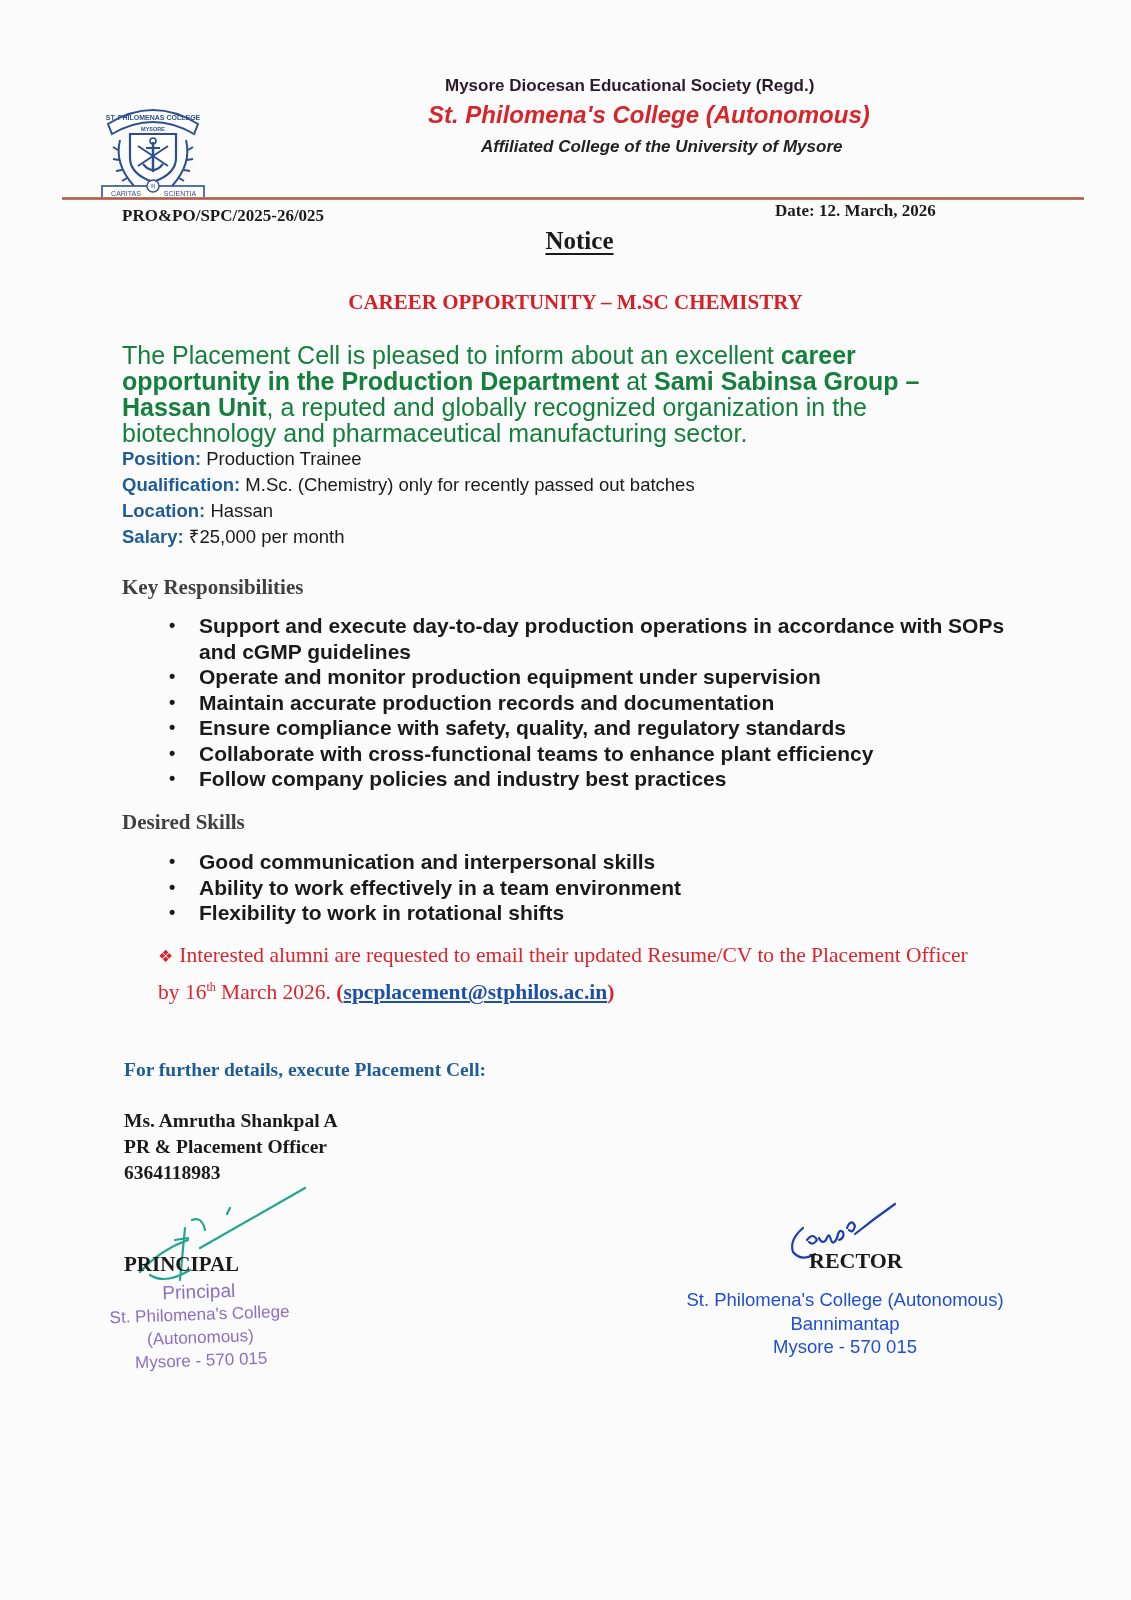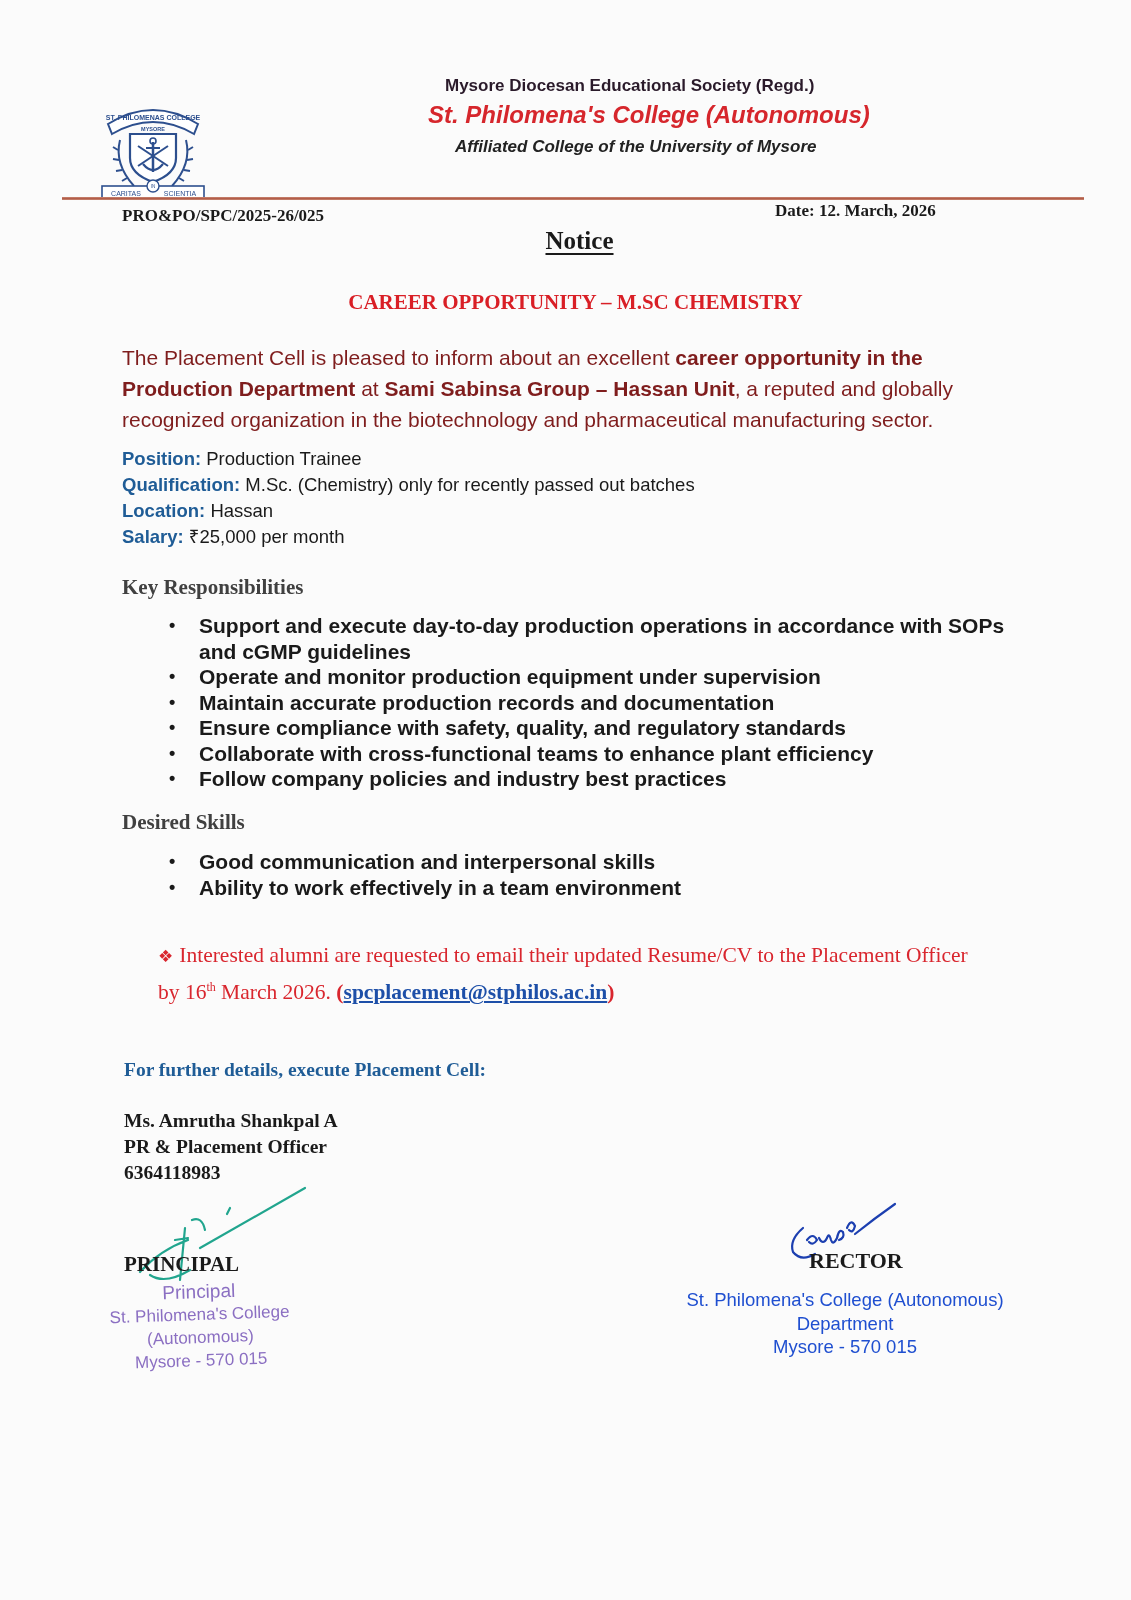--- a/index.html
+++ b/index.html
@@ -9,34 +9,34 @@
     font-family: "Liberation Sans", sans-serif;
     color: #1a1a1a;
   }
   .abs { position: absolute; }
   .serif { font-family: "Liberation Serif", serif; }
 
   
   #logo { left: 100px; top: 100px; width: 106px; height: 100px; }
   #society { top: 76px; font-size: 17px; font-weight: bold; color: #2a1a2a; left: 445px; width: auto; padding: 0; }
   #college { top: 101px; font-size: 24px; font-weight: bold; font-style: italic; color: #d6262c; left: 428px; }
-  #affil { top: 137px; font-size: 17px; font-weight: bold; font-style: italic; color: #222; left: 455px; }
+  #affil { top: 137px; font-size: 17px; font-weight: bold; font-style: italic; color: #222; left: 481px; }
 
   #divider { left: 62px; top: 197px; width: 1022px; height: 3px;
              background: linear-gradient(#c98873, #b25d4a, #c98873); }
 
   #refno { left: 122px; top: 206px; font-size: 17px; font-weight: bold; }
   #date  { left: 775px; top: 201px; font-size: 17px; font-weight: bold; }
 
   #notice-title { left: 0; width: 1131px; top: 227px; text-align: center; padding-left: 28px; box-sizing: border-box;
                   font-size: 25px; font-weight: bold; text-decoration: underline; text-underline-offset: 4px; }
   #opp-title { left: 0; width: 1131px; top: 290px; text-align: center; padding-left: 20px; box-sizing: border-box;
                font-size: 21px; font-weight: bold; color: #d91f26; }
 
-  #intro { left: 122px; top: 342px; width: 850px; font-size: 21px; line-height: 31px; color: #7f1d1d; }
+  #intro { left: 122px; top: 342px; width: 850px; font-size: 25px; line-height: 26px; color: #15803d; }
   #intro b { font-weight: bold; }
 
   .fields { left: 122px; top: 446px; font-size: 18.5px; line-height: 26px; }
   .field-label { color: #1f5c96; font-weight: bold; }
 
   .section-h { left: 122px; font-size: 21px; font-weight: bold; color: #404040; }
   #resp-h { top: 575px; }
   #skills-h { top: 810px; }
 
   ul.bullets { position: absolute; left: 150px; margin: 13px; padding: 0 0 0 36px; list-style: none; font-size: 21px; line-height: 25.5px; width: 820px; font-weight: bold; }
@@ -124,20 +124,21 @@
   <li>Maintain accurate production records and documentation</li>
   <li>Ensure compliance with safety, quality, and regulatory standards</li>
   <li>Collaborate with cross-functional teams to enhance plant efficiency</li>
   <li>Follow company policies and industry best practices</li>
 </ul>
 
 <div id="skills-h" class="abs section-h serif">Desired Skills</div>
 <ul id="skills-list" class="bullets">
   <li>Good communication and interpersonal skills</li>
   <li>Ability to work effectively in a team environment</li>
+  <li>Flexibility to work in rotational shifts</li>
 </ul>
 
 <div id="cta" class="abs serif">
   <span class="diamond">❖</span><span>Interested alumni are requested to email their updated Resume/CV to the Placement Officer by 16</span><sup>th</sup><span> March 2026. </span><span class="paren">(</span><a>spcplacement@stphilos.ac.in</a><span class="paren">)</span>
 </div>
 
 <div id="contact-h" class="abs serif">For further details, execute Placement Cell:</div>
 <div id="contact" class="abs serif">
   <div>Ms. Amrutha Shankpal A</div>
   <div>PR &amp; Placement Officer</div>
@@ -153,15 +154,15 @@
   <div>St. Philomena's College (Autonomous)</div>
   <div>Mysore - 570 015</div>
 </div>
 
 <svg class="sig" style="left:785px;top:1198px" width="120" height="70" viewBox="0 0 120 70">
   <path d="M18 30 Q4 42 8 54 Q16 64 30 56 M22 42 q6 -8 10 0 q-4 6 -8 2 M34 40 q4 8 8 0 q2 -6 4 2 q2 6 6 -2 q2 -10 6 -6 q2 6 -4 8 M62 30 q4 -10 8 -2 q-2 8 -6 4 M70 36 Q90 20 110 6" fill="none" stroke="#1c3fb0" stroke-width="2.2" stroke-linecap="round"></path>
 </svg>
 <div id="rector-title" class="abs serif">RECTOR</div>
 <div id="rector-stamp" class="abs">
   <div>St. Philomena's College (Autonomous)</div>
-  <div>Department</div>
+  <div>Bannimantap</div>
   <div>Mysore - 570 015</div>
 </div>
 
 </body></html>

